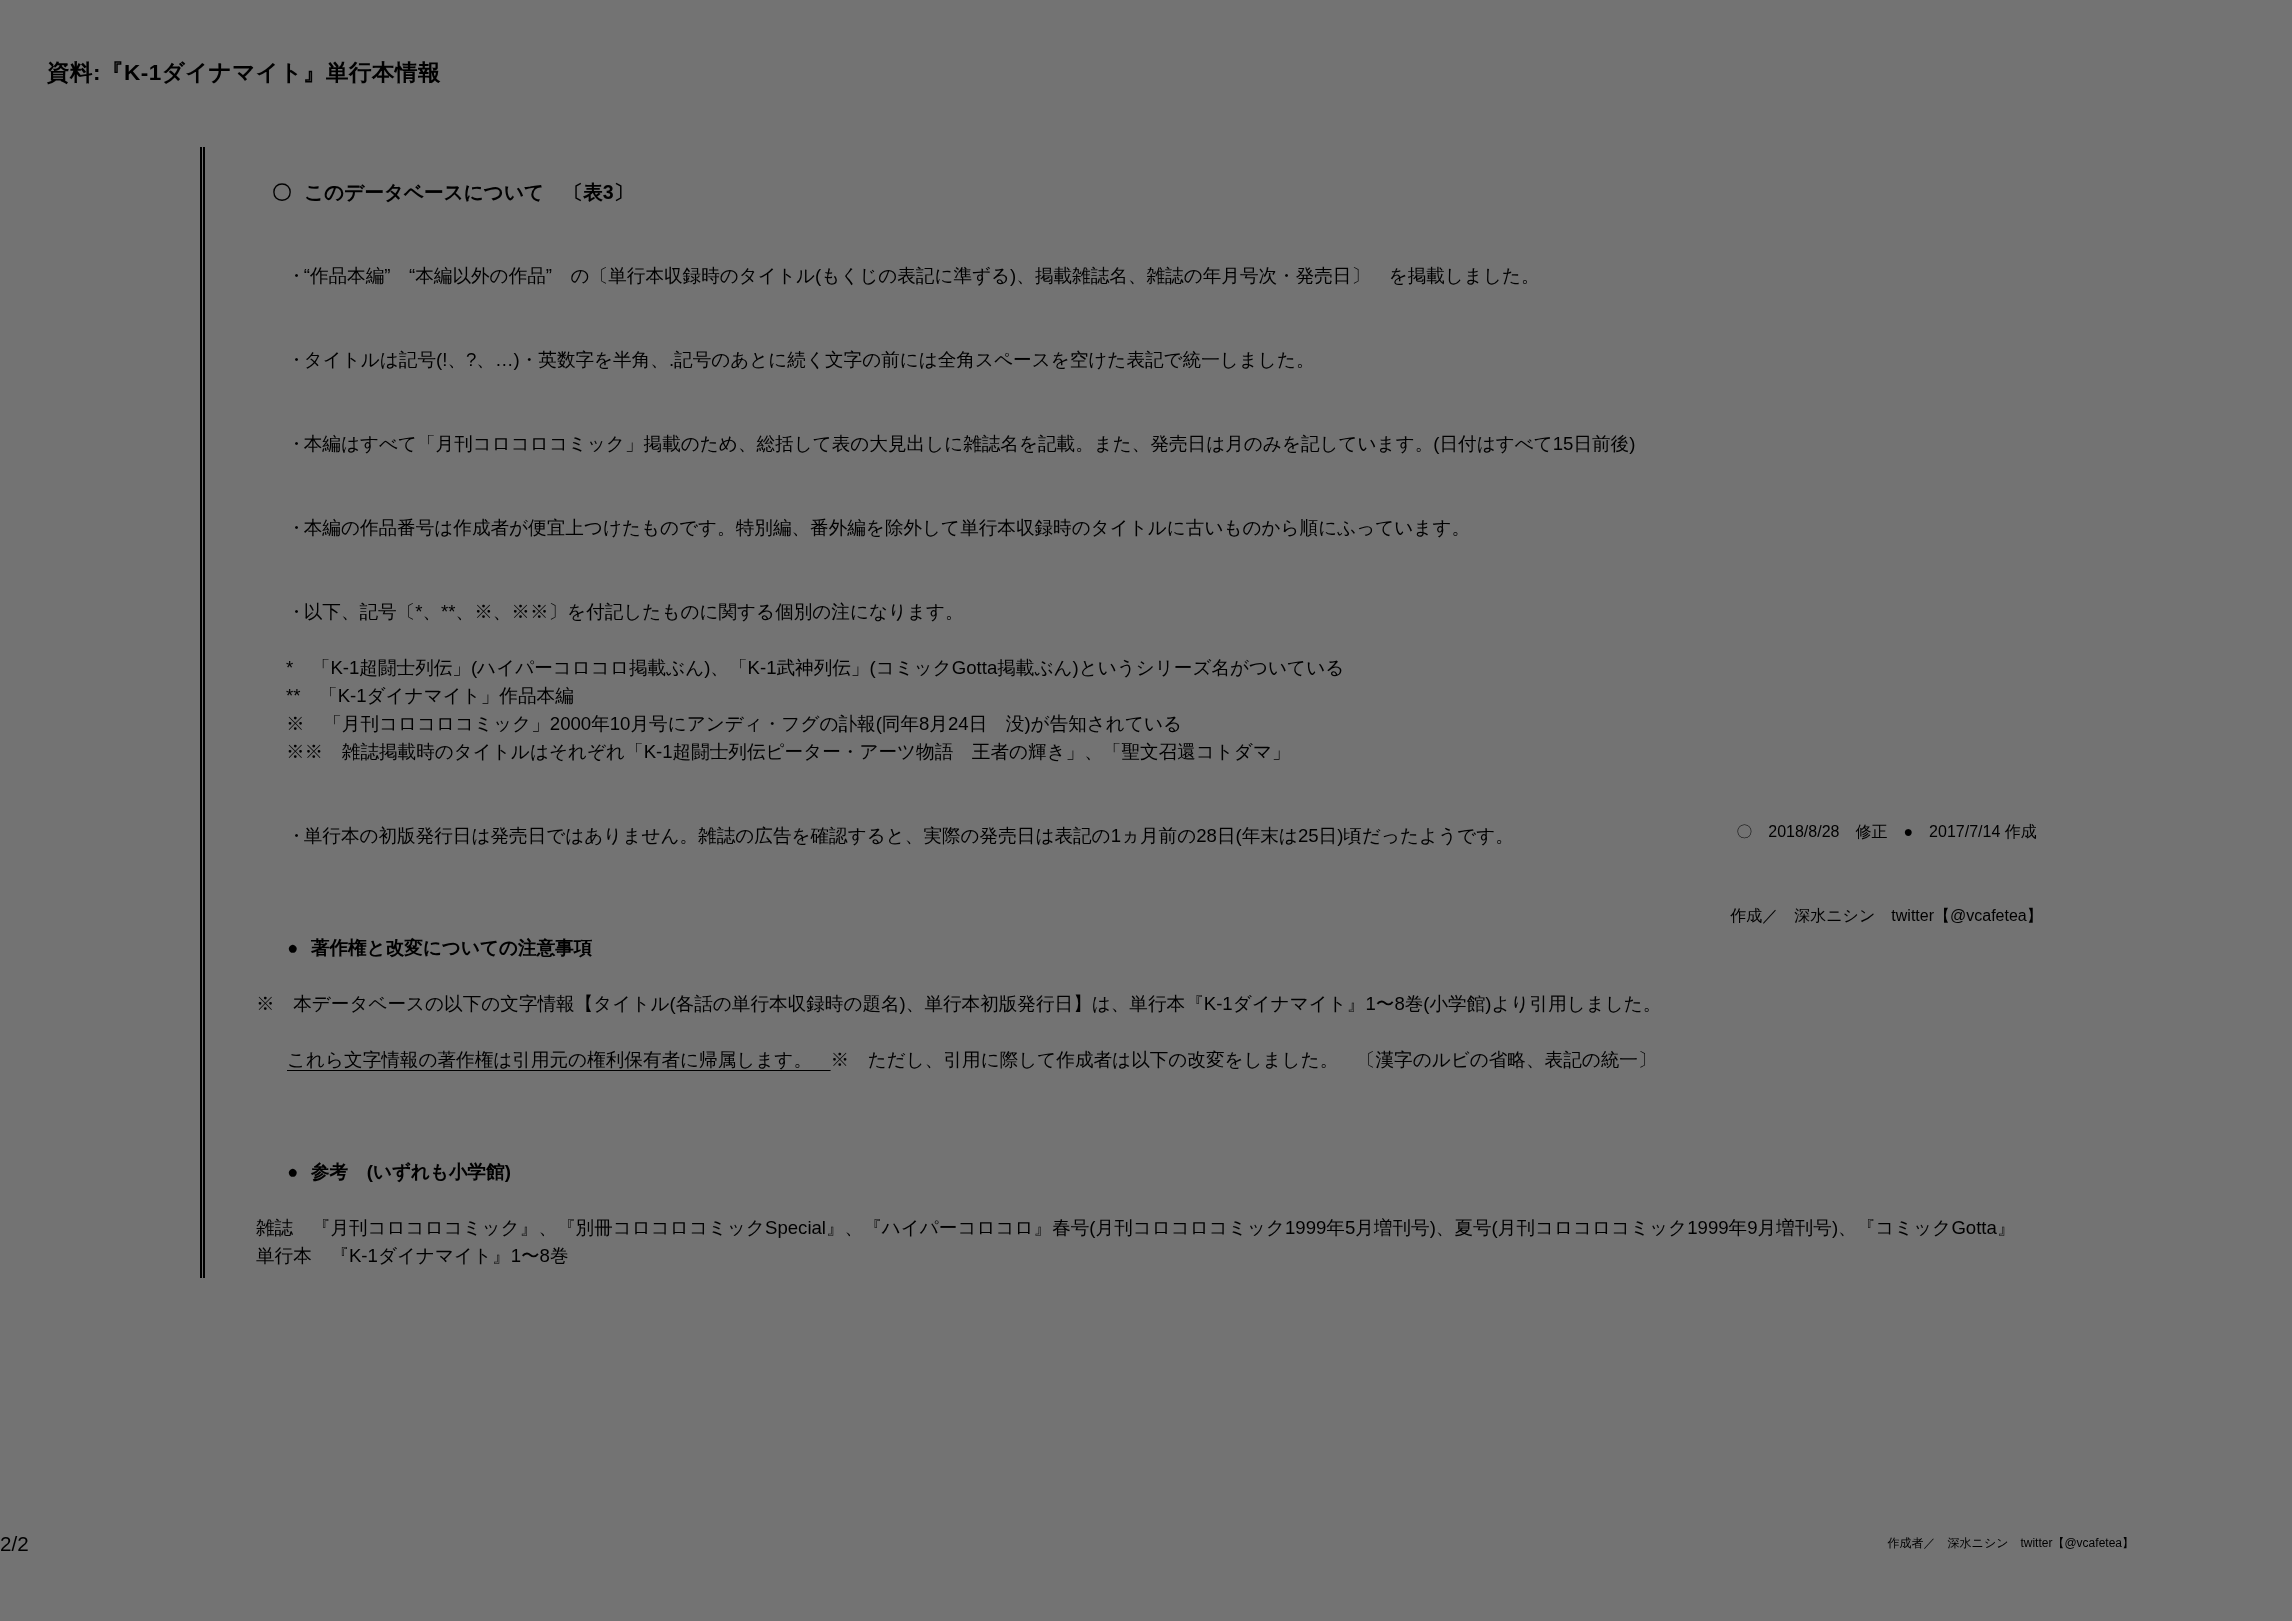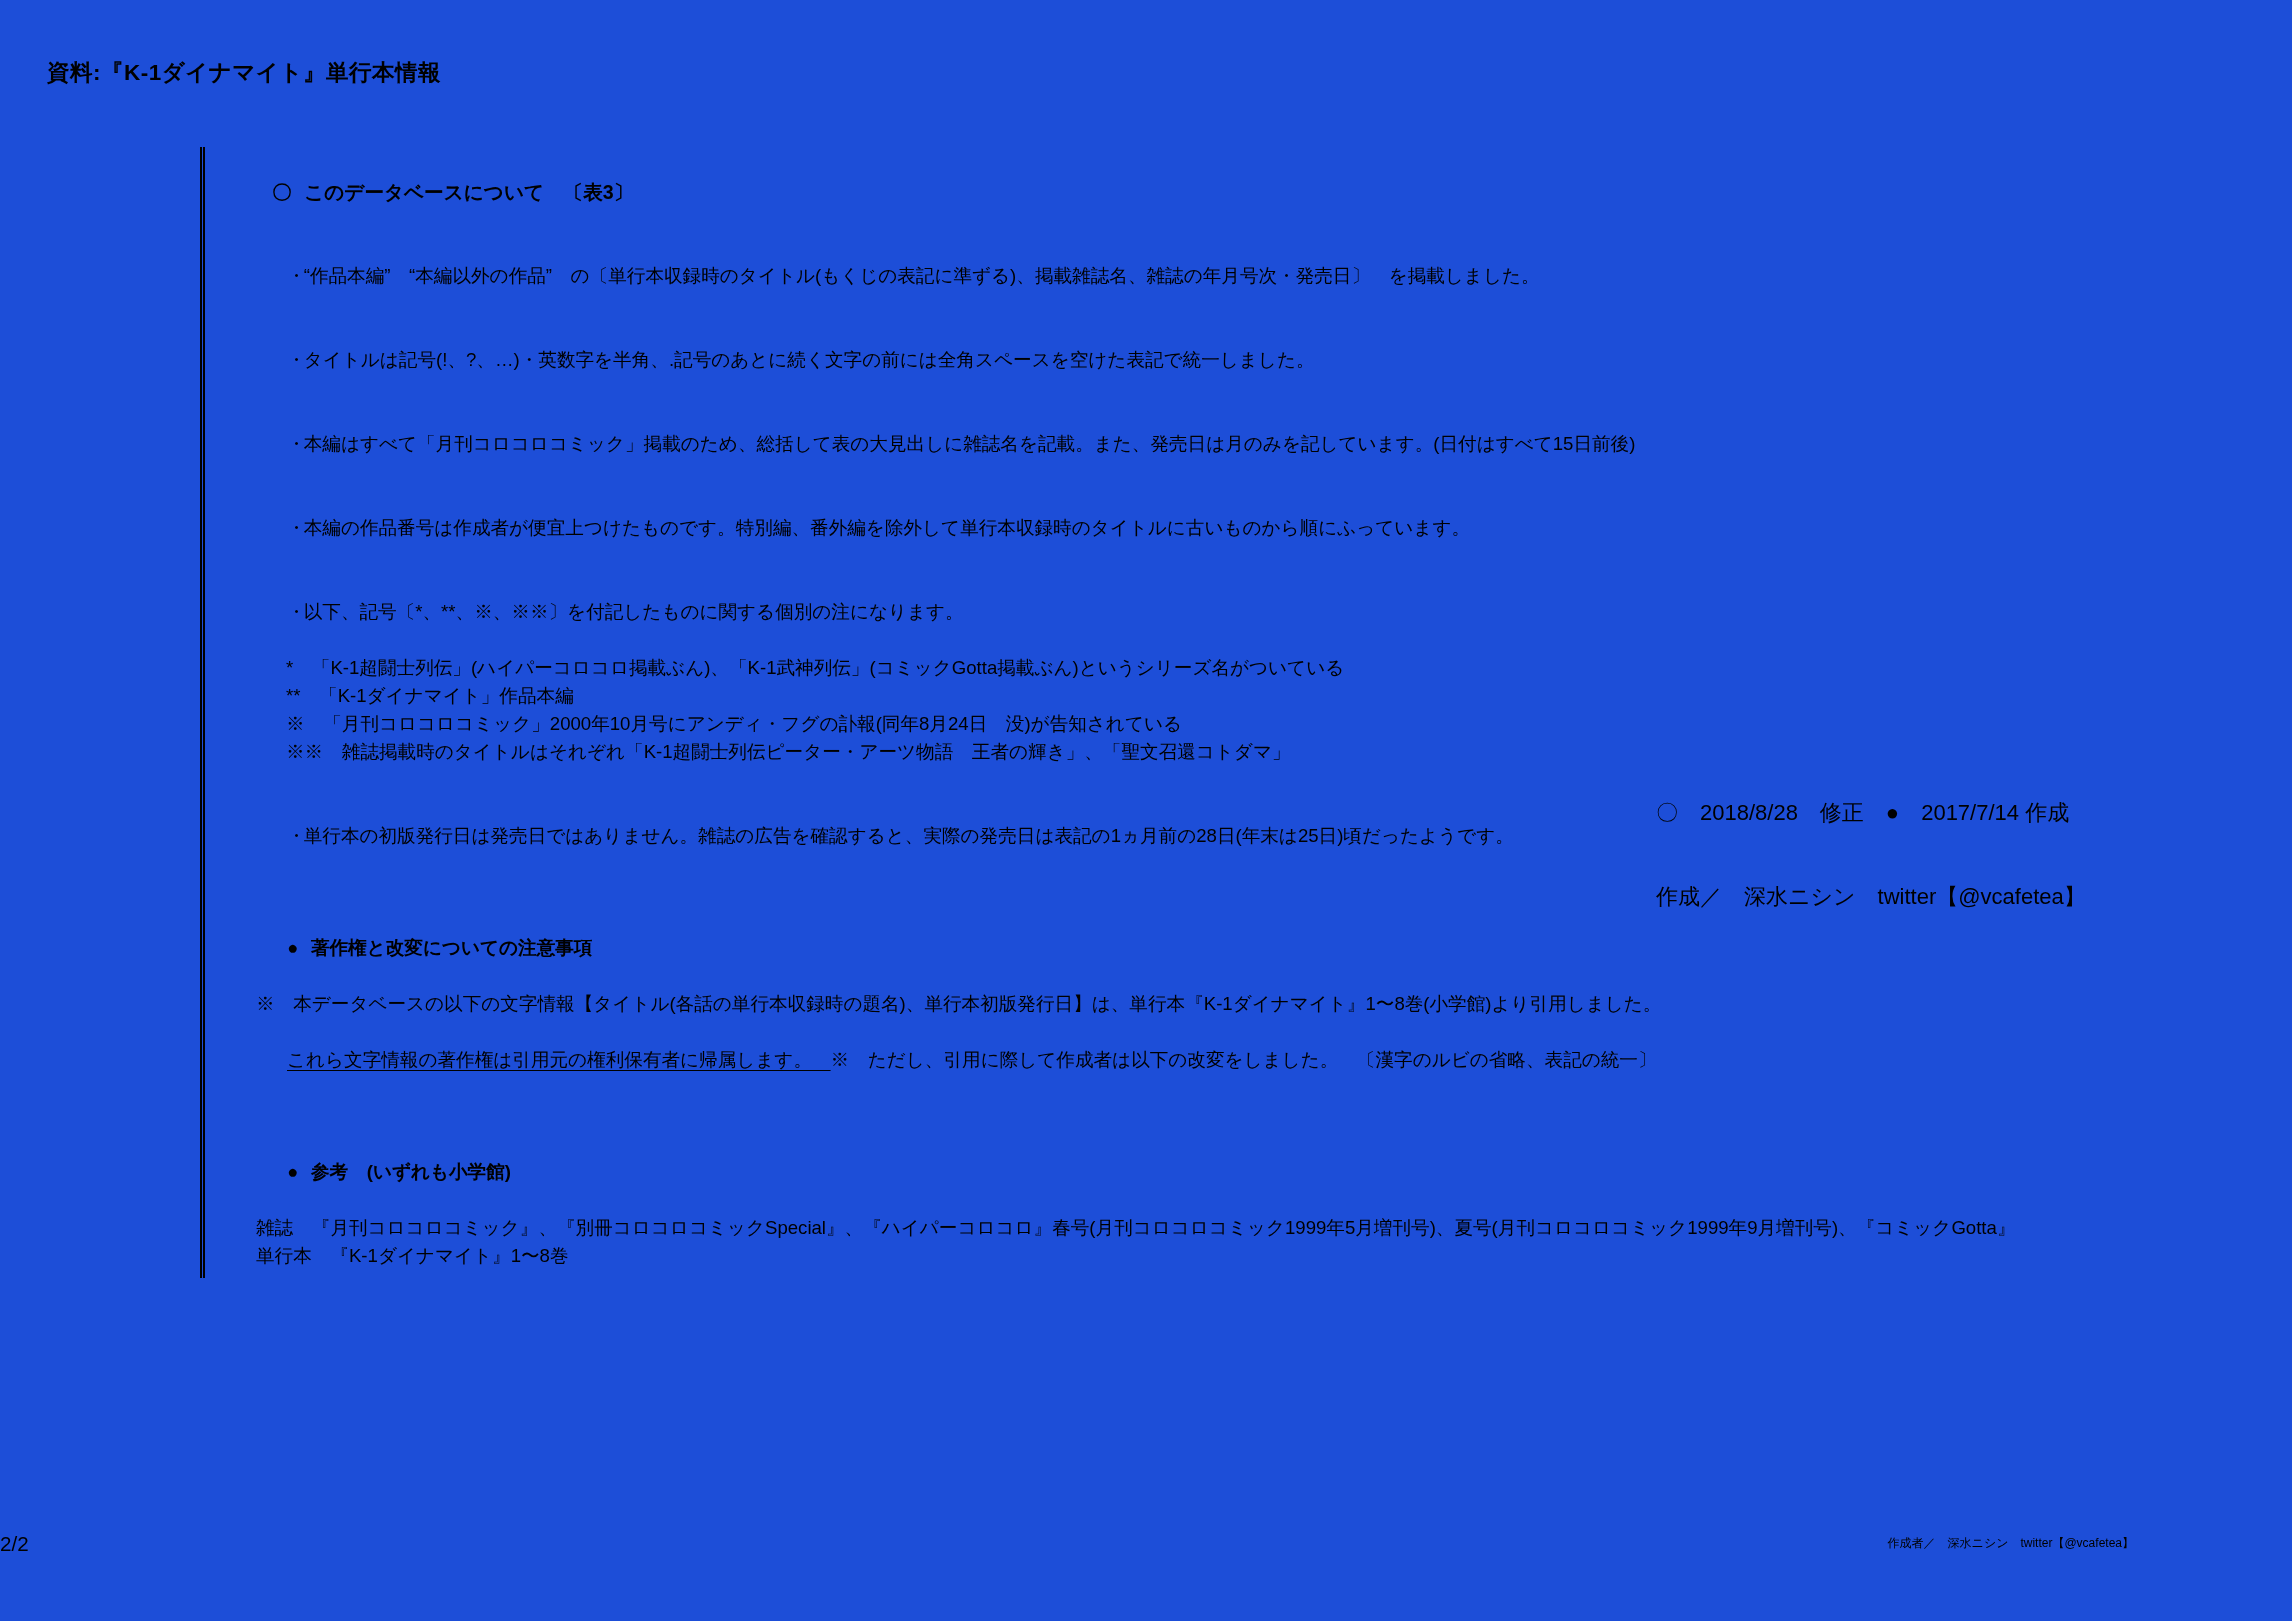--- a/index.html
+++ b/index.html
@@ -1,19 +1,19 @@
 <!DOCTYPE html>
 <html lang="ja"><head>
 <meta charset="utf-8">
 <style>
   html,body { margin:0; padding:0; background:#fff; }
   .page {
     position:relative;
     width:2293px; height:1621px;
-    background:#1d4ed8;
+    background:#737373;
     color:#000;
     font-family:"Liberation Sans", sans-serif;
     overflow:hidden;
   }
   .title {
     position:absolute; left:47px; top:57px;
     font-size:22.5px; font-weight:bold;
     white-space:pre; letter-spacing:0.5px;
   }
   .doc-block {
@@ -31,22 +31,22 @@
     margin-left:-16.7px;
   }
   .heading .marker { margin-right:12.7px; }
   .sec-heading { font-weight:bold; }
   .sec-heading .marker { margin-right:12.7px; }
   .bmark { display:inline-block; width:16.7px; }
   .subnote { padding-left:30px; }
   .gap { height:28px; }
   .underline { text-decoration:underline; text-underline-offset:3.9px; }
   .credits {
-    position:absolute; top:743px; left:1656px; width:461px;
-    font-size:22px; line-height:28px;
+    position:absolute; top:762px; left:1656px; width:461px;
+    text-align:center; font-size:16px; line-height:28px;
     white-space:pre;
   }
   .footer-page {
     position:absolute; top:1532px; left:0; width:100%;
     font-size:20.6px; white-space:pre;
   }
   .footer-author {
     position:absolute; top:1535px; left:1666px; width:468px;
     text-align:right; font-size:12px; white-space:pre;
   }

